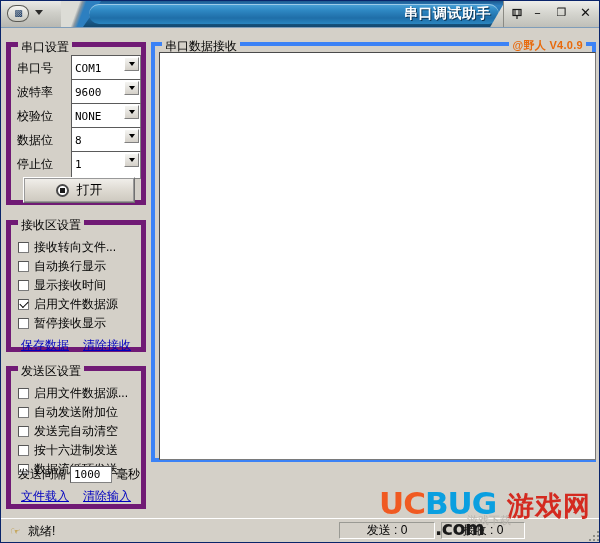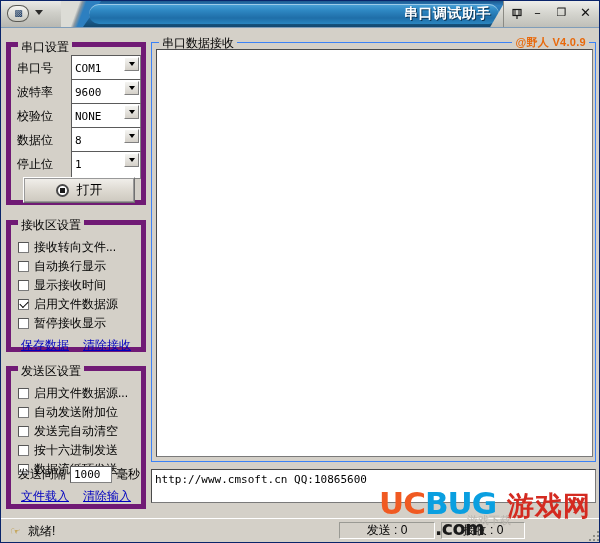--- a/index.html
+++ b/index.html
@@ -240,21 +240,21 @@
   }
 
   
   #right-panel {
     position: absolute; left: 150px; top: 4px;
     width: 445px; height: 477px;
   }
   #grp-receive-area {
     position: absolute; left: 0; top: 10px;
     width: 445px; height: 420px;
-    border: 1px solid #3b82f6;
+    border: 4px solid #3b82f6;
   }
   #brand-ver {
     position: absolute; right: 6px; top: -8px;
     background: #d4d0c8;
     padding: 0 3px;
     font-size: 11px; font-weight: bold;
     color: #e8690b;
     white-space: nowrap;
     letter-spacing: .3px;
   }
@@ -548,21 +548,20 @@
       </div>
     </div>
 
     <div id="right-panel">
       <div class="groupbox" id="grp-receive-area">
         <div class="gb-title">串口数据接收</div>
         <div id="brand-ver">@野人 V4.0.9</div>
         <div id="recv-textarea"></div>
       </div>
 
-      <div id="send-textarea">http://www.cmsoft.cn QQ:10865600</div>
     </div>
 
     <div id="left-scroll-arrow"></div>
     <div id="hand-cursor">☜</div>
   </div>
 
   <div id="statusbar">
     <div id="status-ready">
       <span class="ready-icon">☞</span>
       <span class="txt">就绪!</span>

